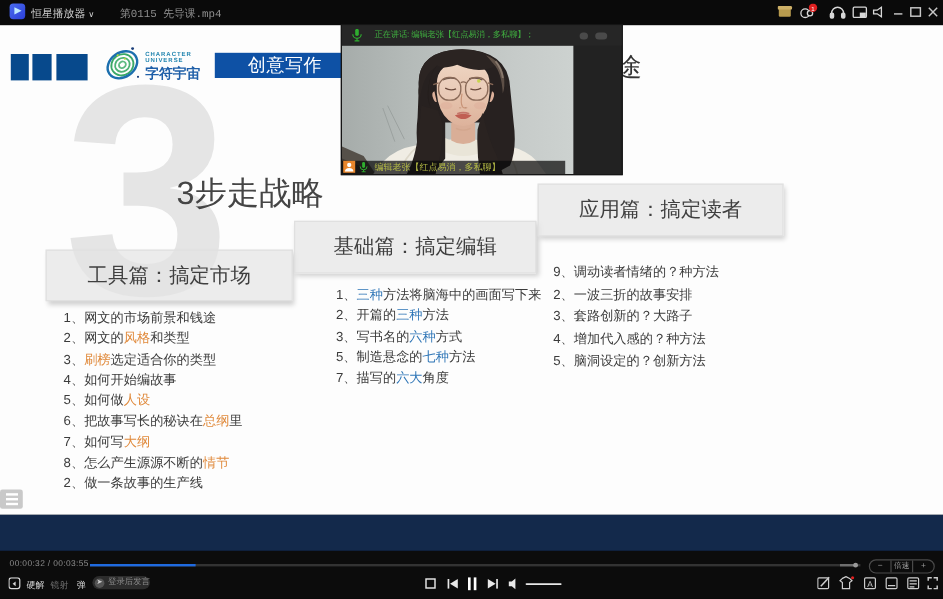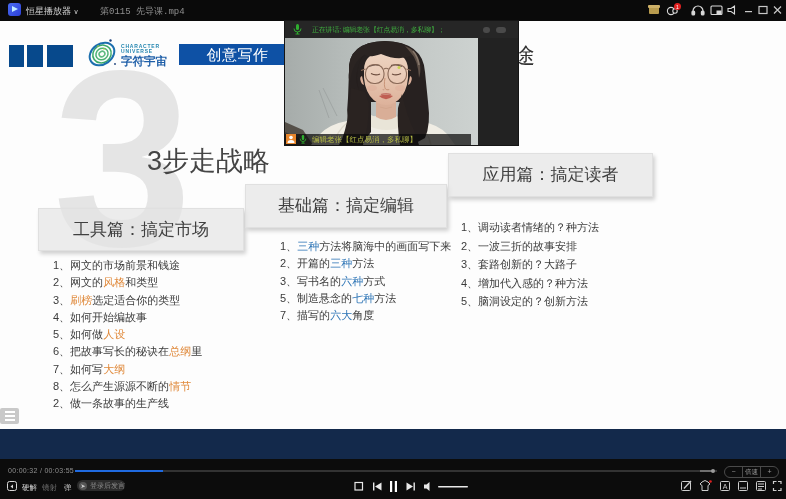--- a/index.html
+++ b/index.html
@@ -170,21 +170,21 @@
     <div>2、做一条故事的生产线</div>
   </div>
   <div class="lst" id="lst2">
     <div>1、<span class="b">三种</span>方法将脑海中的画面写下来</div>
     <div>2、开篇的<span class="b">三种</span>方法</div>
     <div>3、写书名的<span class="b">六种</span>方式</div>
     <div>5、制造悬念的<span class="b">七种</span>方法</div>
     <div>7、描写的<span class="b">六大</span>角度</div>
   </div>
   <div class="lst" id="lst3">
-    <div>1、调动读者情绪的？种方法</div>
+    <div>9、调动读者情绪的？种方法</div>
     <div>2、一波三折的故事安排</div>
     <div>3、套路创新的？大路子</div>
     <div>4、增加代入感的？种方法</div>
     <div>5、脑洞设定的？创新方法</div>
   </div>
 
   <div id="hamb">
       <div style="top:3px;"></div>
       <div style="top:7px;"></div>
       <div style="top:11px;"></div>

